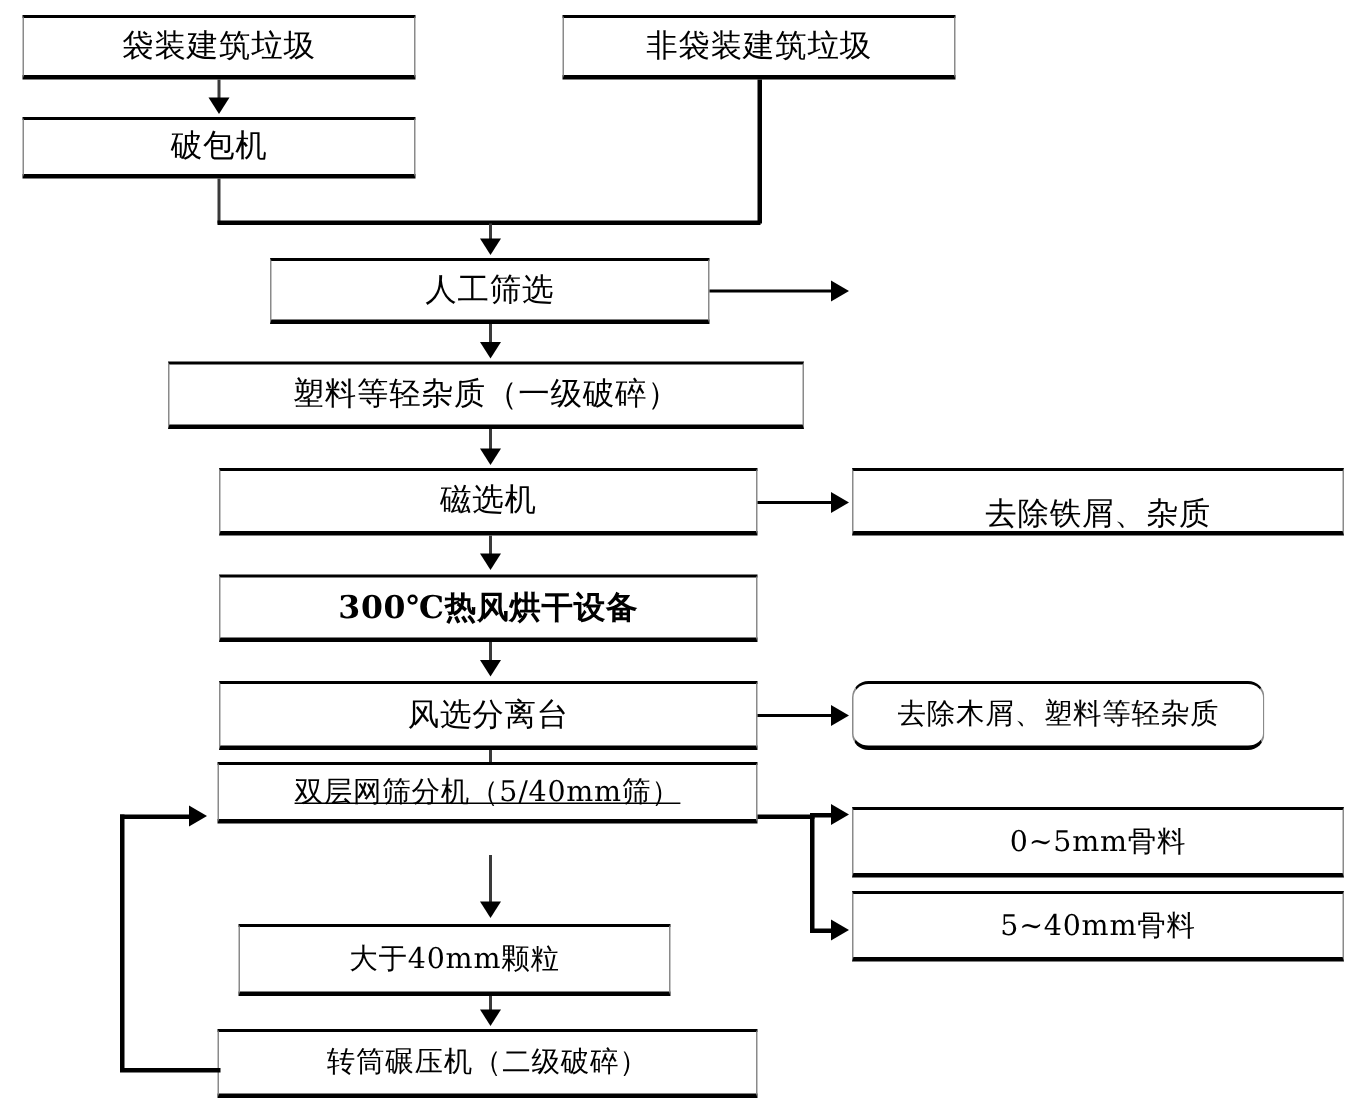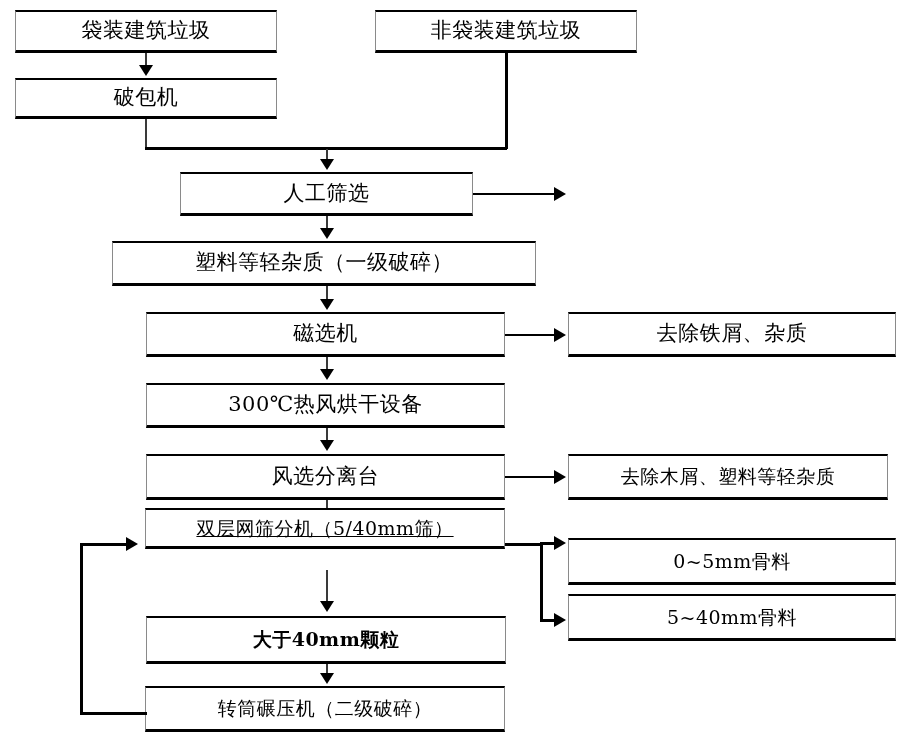--- a/index.html
+++ b/index.html
@@ -115,42 +115,42 @@
     <span class="cn">塑料等轻杂质（一级破碎）</span>
   </div>
 
   <div class="vline" style="left:326px; top:286px; height:15px;"></div>
   <div class="arrow-down" style="left:320px; top:299px;"></div>
 
   <div class="node cn" style="left:146px; top:312px; width:359px; height:45px;">
     <span class="cn">磁选机</span>
   </div>
 
-  <div class="node cn" style="left:568px; top:312px; width:328px; height:45px;">
+  <div class="node cn" style="left:568px; top:312px; width:328px; height:45px;align-items:flex-end;">
     <span class="cn">去除铁屑、杂质</span>
   </div>
 
   <div class="hline" style="left:505px; top:334px; width:51px;"></div>
   <div class="arrow-right" style="left:554px; top:328px;"></div>
 
   <div class="vline" style="left:326px; top:357px; height:13px;"></div>
   <div class="arrow-down" style="left:320px; top:369px;"></div>
 
-  <div class="node cn" style="left:146px; top:383px; width:359px; height:45px;">
+  <div class="node cn" style="left:146px; top:383px; width:359px; height:45px;font-weight:bold;">
     <span class="cn">300℃热风烘干设备</span>
   </div>
 
   <div class="vline" style="left:326px; top:428px; height:14px;"></div>
   <div class="arrow-down" style="left:320px; top:440px;"></div>
 
   <div class="node cn" style="left:146px; top:454px; width:359px; height:46px;">
     <span class="cn">风选分离台</span>
   </div>
 
-  <div class="node cn" style="left:568px; top:454px; width:320px; height:46px;">
+  <div class="node cn" style="left:568px; top:454px; width:275px; height:46px;border-radius:11px;">
     <span class="cn-sm">去除木屑、塑料等轻杂质</span>
   </div>
 
   <div class="hline" style="left:505px; top:476px; width:51px;"></div>
   <div class="arrow-right" style="left:554px; top:470px;"></div>
 
   <div class="vline" style="left:326px; top:500px; height:12px;"></div>
   <div class="arrow-down" style="left:320px; top:510px;"></div>
 
   <div class="node cn" style="left:145px; top:508px; width:360px; height:41px;text-decoration:underline;">
@@ -168,21 +168,21 @@
   <div class="hline thick" style="left:505px; top:543px; width:38px;"></div>
   <div class="vline thick" style="left:540px; top:543px; height:78px;"></div>
   <div class="hline thick" style="left:540px; top:542px; width:18px;"></div>
   <div class="arrow-right" style="left:554px; top:536px;"></div>
   <div class="hline thick" style="left:540px; top:619px; width:18px;"></div>
   <div class="arrow-right" style="left:554px; top:613px;"></div>
 
   <div class="vline" style="left:326px; top:570px; height:32px;"></div>
   <div class="arrow-down" style="left:320px; top:601px;"></div>
 
-  <div class="node cn" style="left:146px; top:616px; width:360px; height:48px;font-weight:bold;">
+  <div class="node cn" style="left:159px; top:616px; width:288px; height:48px;">
     <span class="cn-sm">大于40mm颗粒</span>
   </div>
 
   <div class="vline" style="left:326px; top:664px; height:12px;"></div>
   <div class="arrow-down" style="left:320px; top:673px;"></div>
 
   <div class="node cn" style="left:145px; top:686px; width:360px; height:46px;">
     <span class="cn-sm">转筒碾压机（二级破碎）</span>
   </div>
 

